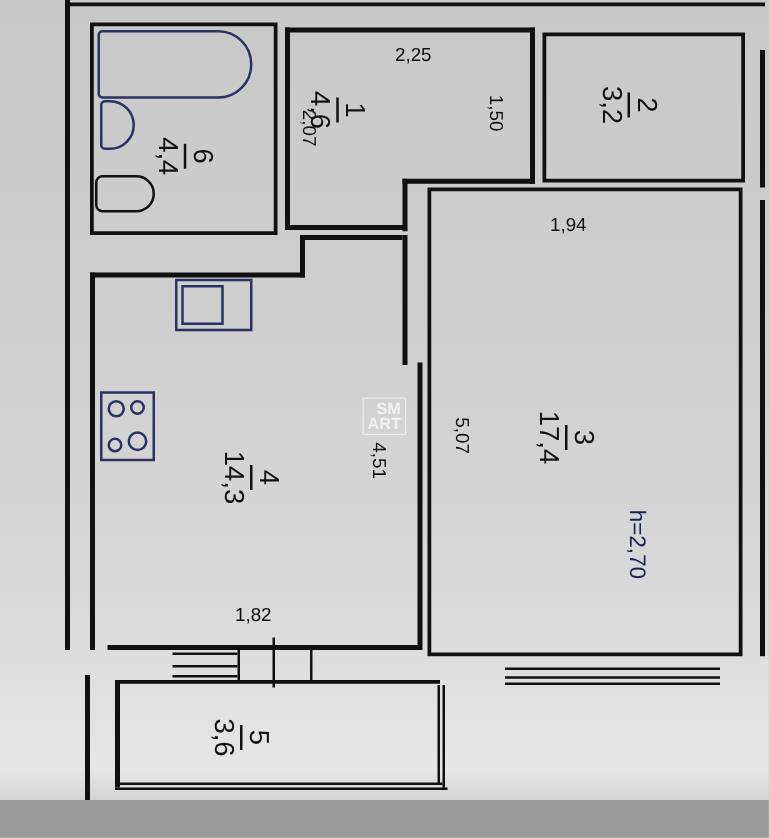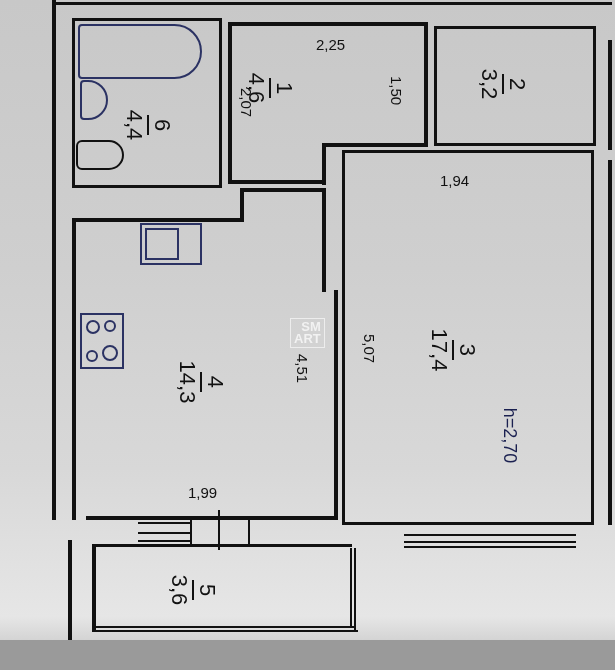--- a/index.html
+++ b/index.html
@@ -95,21 +95,21 @@
   <div class="circle" style="left:104px;top:320px;width:12px;height:12px;"></div>
   <div class="circle" style="left:86px;top:350px;width:12px;height:12px;"></div>
   <div class="circle" style="left:102px;top:345px;width:16px;height:16px;"></div>
   <div class="rot" style="left:168px;top:362px;width:80px;height:40px;">
     <span class="frac">
         <span class="num">4</span>
         <span class="den">14,3</span>
       </span>
   </div>
   <div class="dimv" style="left:288px;top:360px;">4,51</div>
-  <div class="dim" style="left:188px;top:484px;">1,99</div>
+  <div class="dim" style="left:188px;top:484px;">1,82</div>
   <div class="win" style="left:138px;top:522px;width:52px;height:20px;"></div>
   <div class="box" style="left:190px;top:518px;width:60px;height:28px;border-width:2px;"></div>
   <div class="tick" style="left:218px;top:510px;width:2px;height:40px;"></div>
 
   <div class="wall" style="left:92px;top:546px;width:4px;height:84px;"></div>
   <div class="wall" style="left:92px;top:626px;width:262px;height:2px;"></div>
   <div class="wall" style="left:92px;top:630px;width:266px;height:2px;"></div>
   <div class="wall" style="left:350px;top:548px;width:2px;height:80px;"></div>
   <div class="wall" style="left:354px;top:548px;width:2px;height:84px;"></div>
   <div class="wall" style="left:92px;top:544px;width:260px;height:3px;"></div>

